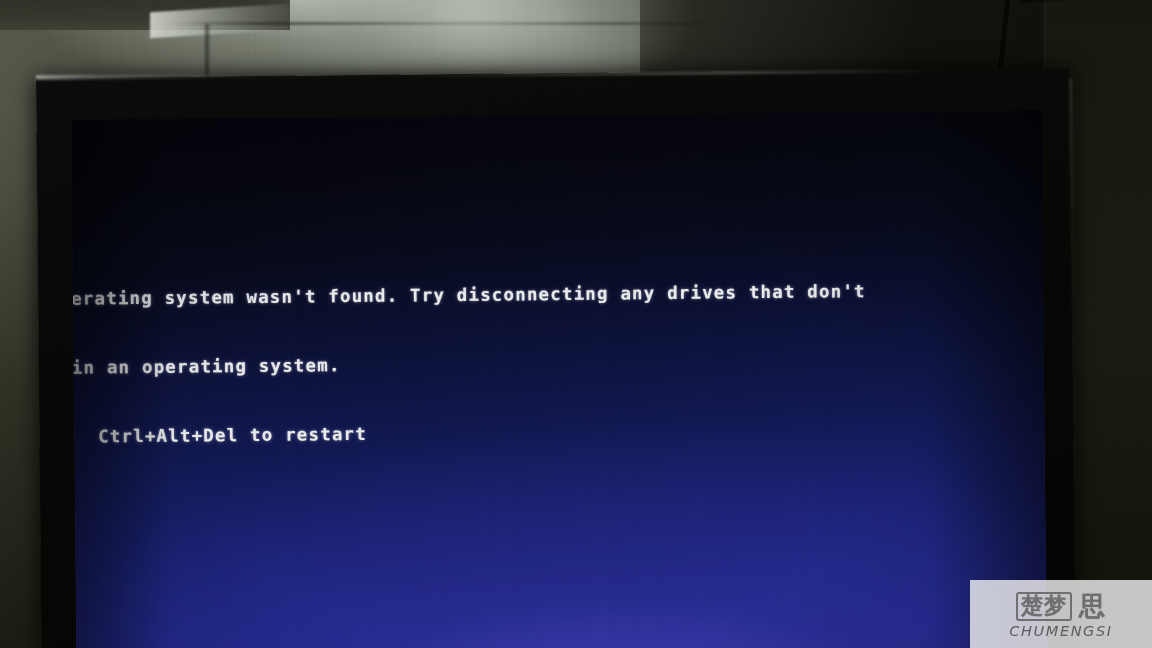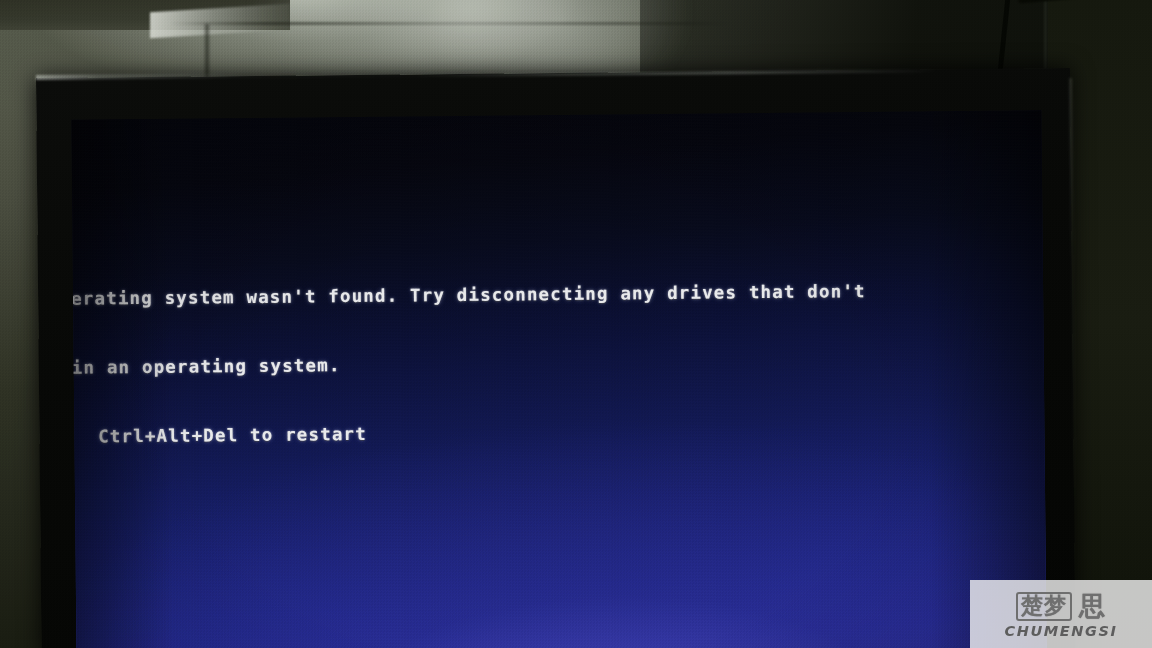--- a/index.html
+++ b/index.html
@@ -256,21 +256,21 @@
   }
   .wm-cjk-boxed {
     border: 2px solid #6f6f6f;
     border-radius: 3px;
     padding: 1px 3px 2px 3px;
     font-size: 22px;
   }
   .wm-latin {
     font-family: "DejaVu Sans", sans-serif;
     font-size: 14.5px;
-    font-weight: 700;
+    font-weight: 400;
     font-style: italic;
     color: #5d5d5d;
     letter-spacing: 1.6px;
     line-height: 1;
     margin-top: 2px;
   }
 </style>
 </head>
 <body>
 

